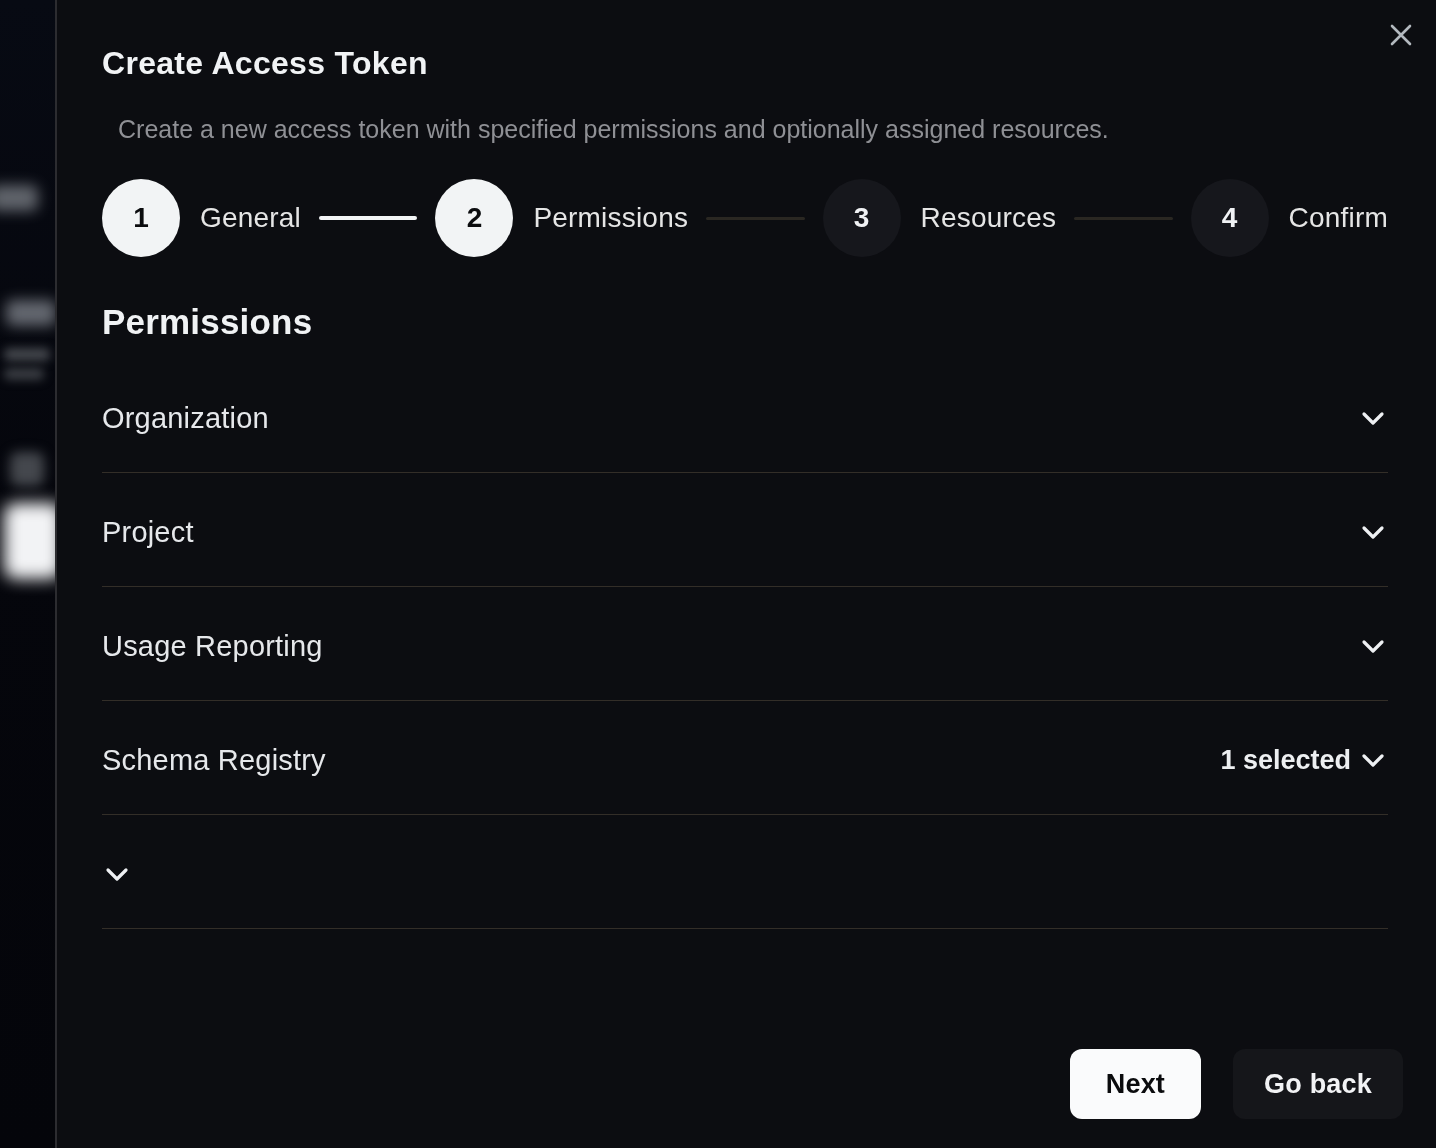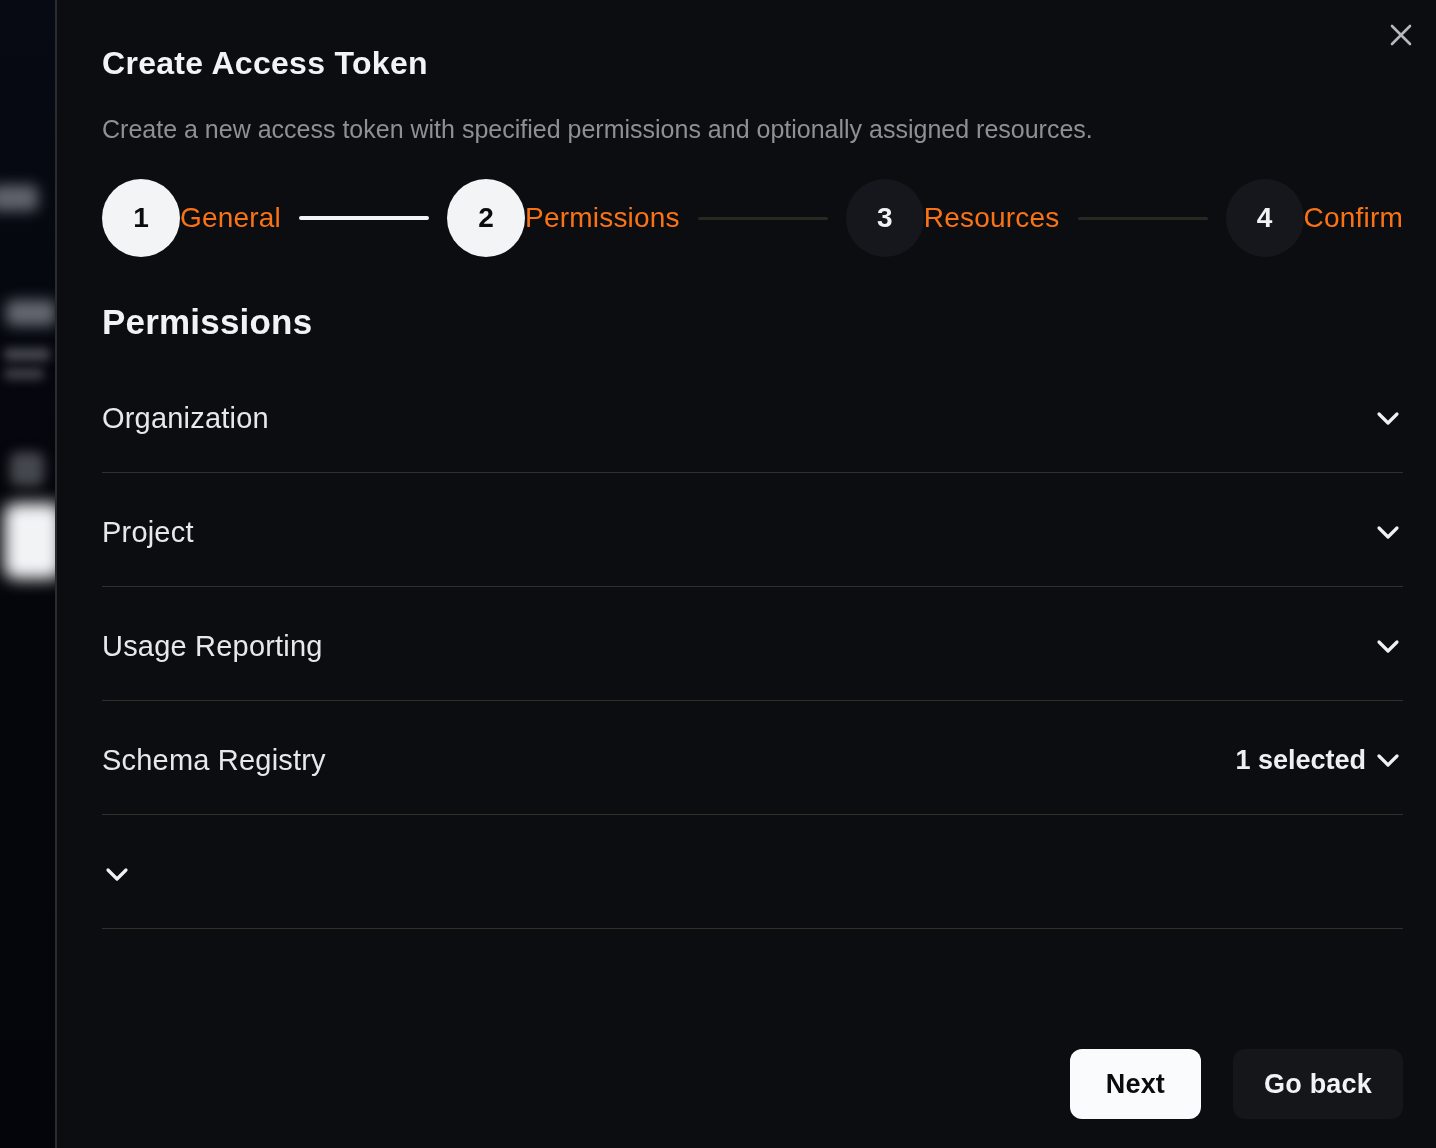--- a/index.html
+++ b/index.html
@@ -18,59 +18,60 @@
     background: linear-gradient(180deg, #070a13 0%, #05060c 45%, #04050a 100%);
     border-right: 2px solid #2c2c30;
     overflow: hidden;
   }
   .blob { position: absolute; }
 
   
   .modal {
     position: absolute; left: 57px; top: 0; right: 0; bottom: 0;
     background: #0c0d11;
-    padding: 0 33px 0 45px;
+    padding: 0 48px 0 45px;
   }
 
   .close-btn {
     position: absolute; top: 18px; right: 18px;
     width: 34px; height: 34px;
     background: transparent; border: none; padding: 0;
     display: flex; align-items: center; justify-content: center;
     cursor: pointer;
   }
 
   .modal-title {
     margin: 44px 0 0 0;
     font-size: 32px; line-height: 38px; font-weight: 700;
     color: #f1f3f5; letter-spacing: 0.3px;
   }
   .modal-subtitle {
-    margin: 32px 0 0 0;
+    margin: 32px 0 0 16px;
     font-size: 25px; line-height: 30px; font-weight: 400;
     color: #8f9095;
   }
 
   
   .stepper {
     margin-top: 35px; height: 78px;
     display: flex; align-items: center;
   }
   .step { display: flex; align-items: center; cursor: pointer; }
   .step-circle {
     width: 78px; height: 78px; border-radius: 50%;
     display: flex; align-items: center; justify-content: center;
     font-size: 28px; font-weight: 700;
     flex: none;
   }
   .step.done .step-circle, .step.active .step-circle { background: #f2f4f5; color: #0b0c0e; }
   .step.todo .step-circle { background: #16171c; color: #f0f2f4; }
   .step-label {
+    margin-left: 20px;
     font-size: 28px; font-weight: 500; letter-spacing: 0.2px;
-    color: #f97316; white-space: nowrap; text-align: center;
+    color: #e5e5e5; white-space: nowrap; text-align: center;
   }
   .connector { flex: 1 1 auto; margin: 0 18px; border-radius: 2px; }
   .connector.done { height: 4px; background: #f2f4f5; }
   .connector.todo { height: 3px; background: #2a2722; }
 
   
   .perm-heading {
     margin: 44px 0 0 0;
     font-size: 35px; line-height: 41px; font-weight: 700;
     color: #f0f2f4; letter-spacing: 0.2px;

